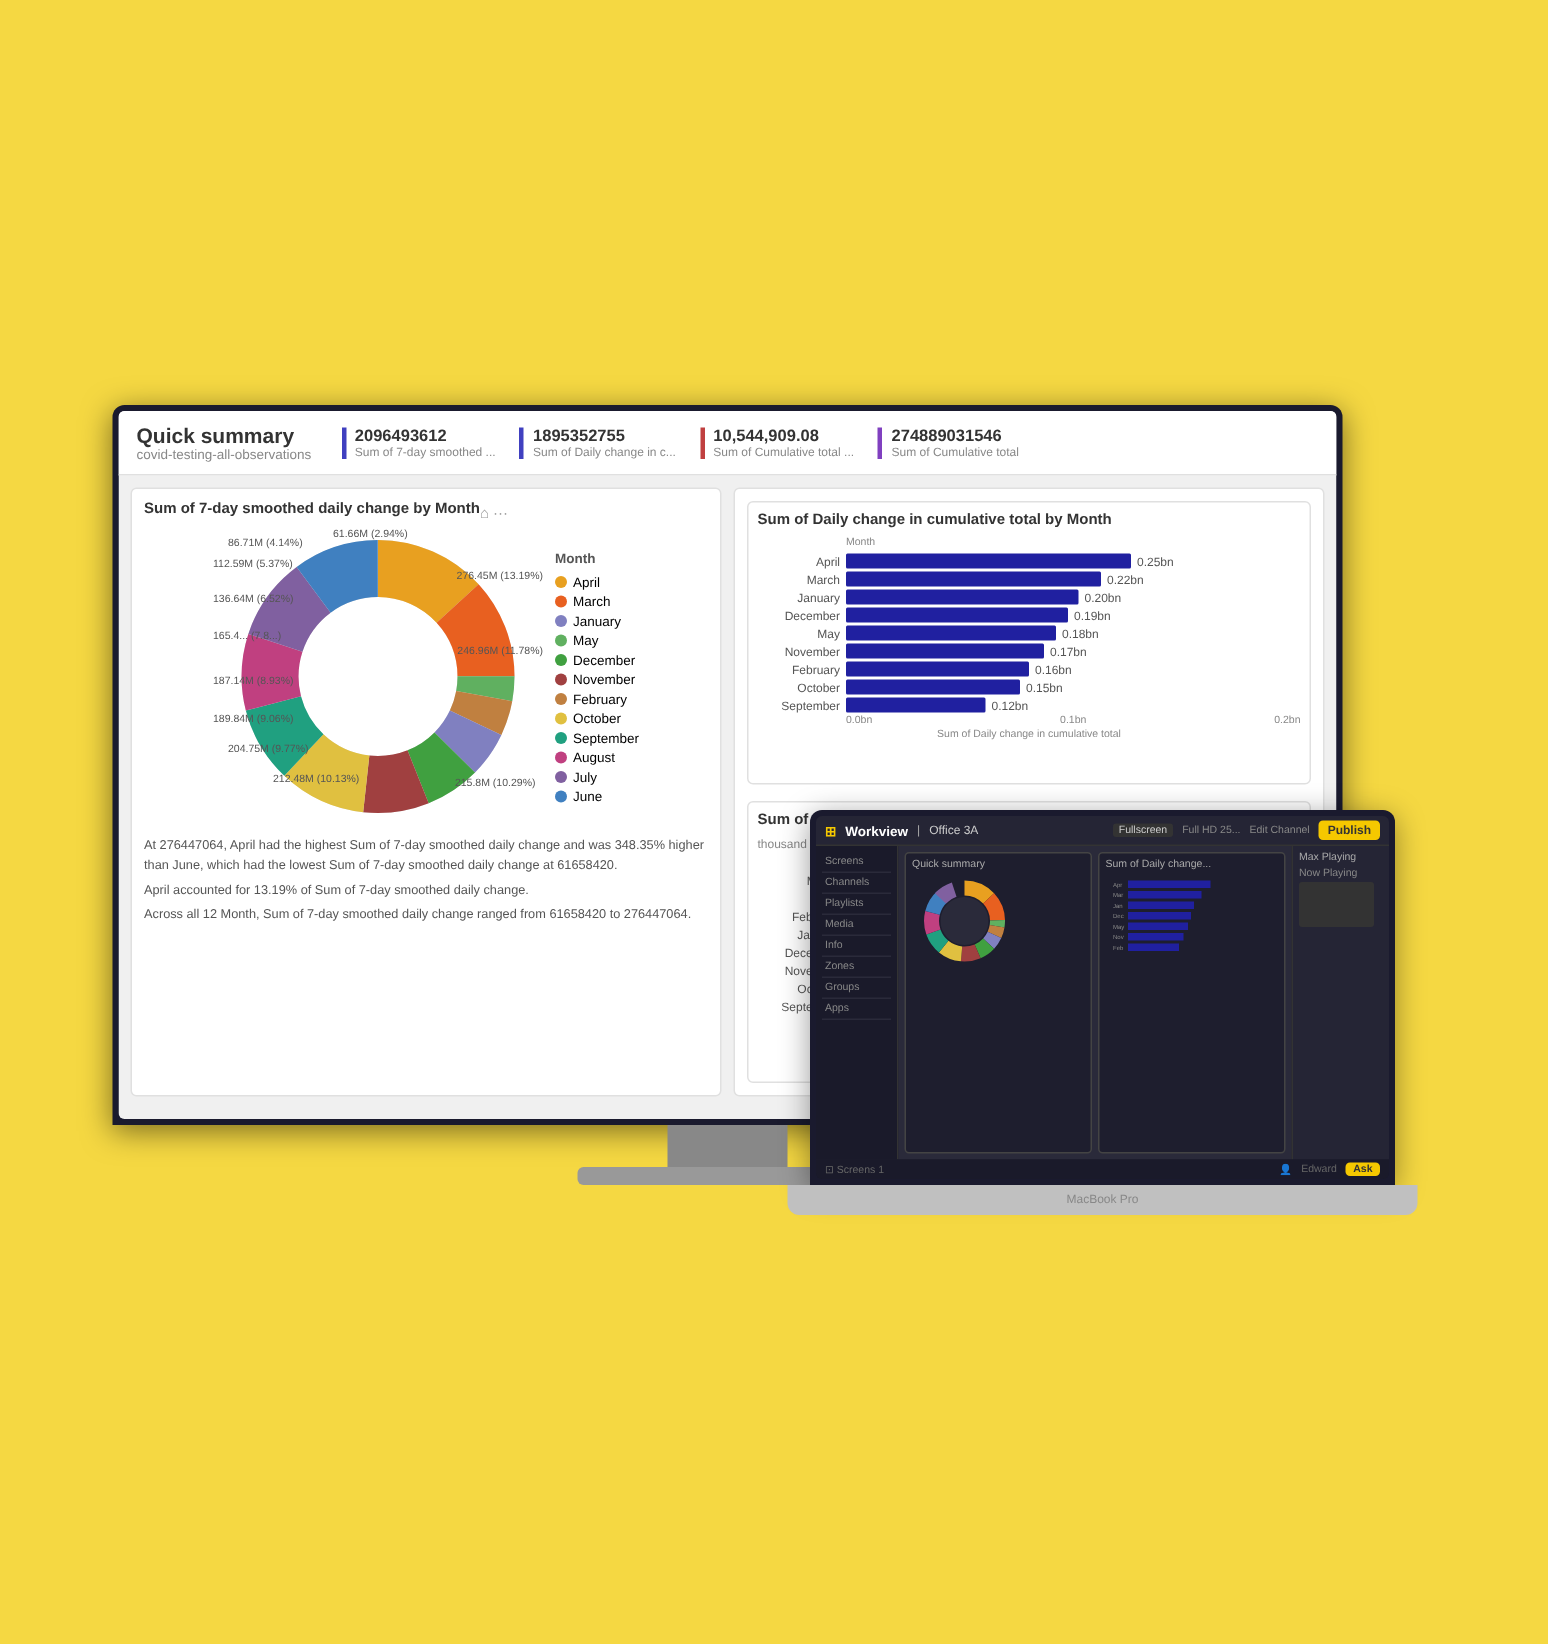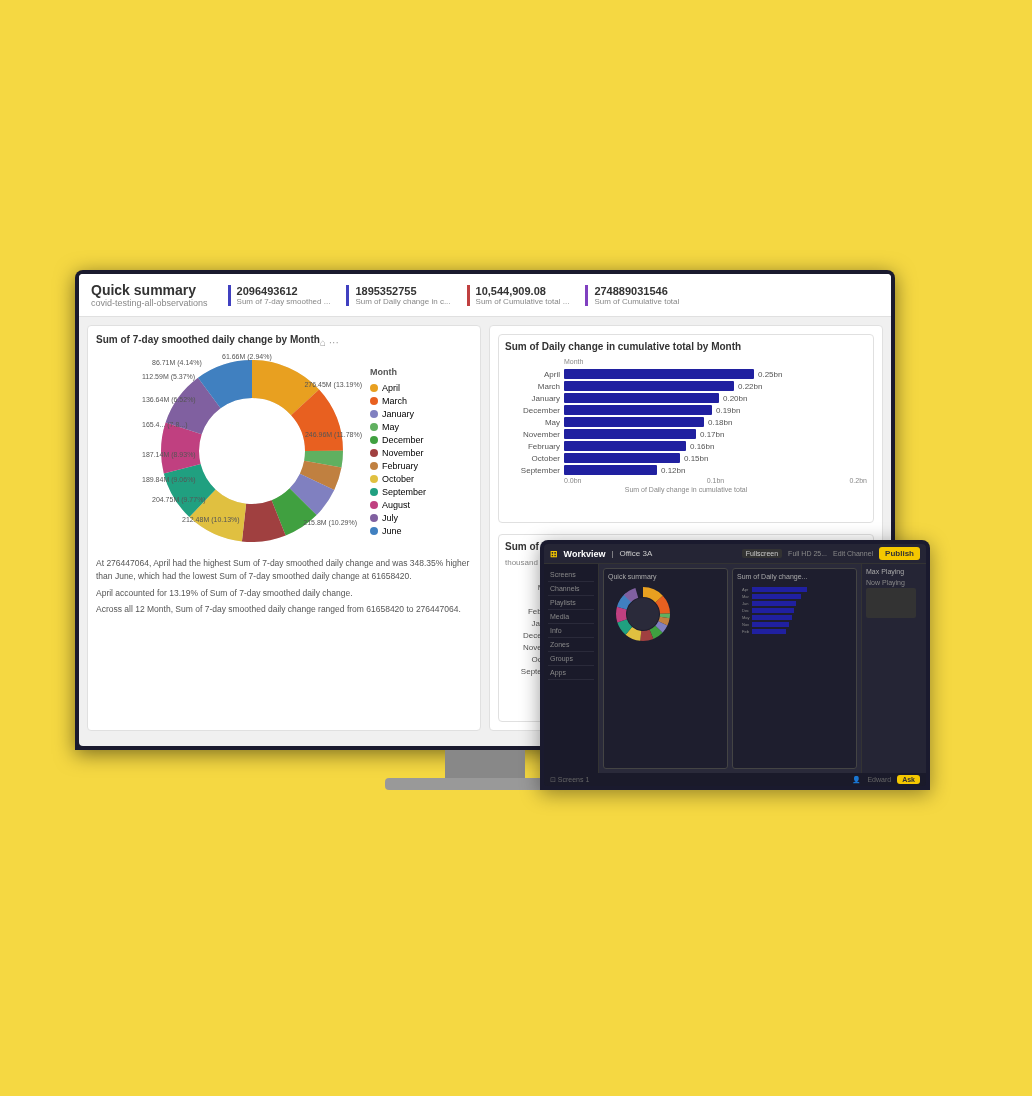--- a/index.html
+++ b/index.html
@@ -696,13 +696,16 @@
           </div>
           <div style="display:flex;align-items:center;gap:6px;">
             <span>👤</span>
             <span>Edward</span>
             <span class="laptop-ask-btn">Ask</span>
           </div>
         </div>
       </div>
     </div>
   </div>
+  <div class="laptop-base">
+    <div class="laptop-base-text">MacBook Pro</div>
+  </div>
 </div>
 
 </body></html>

